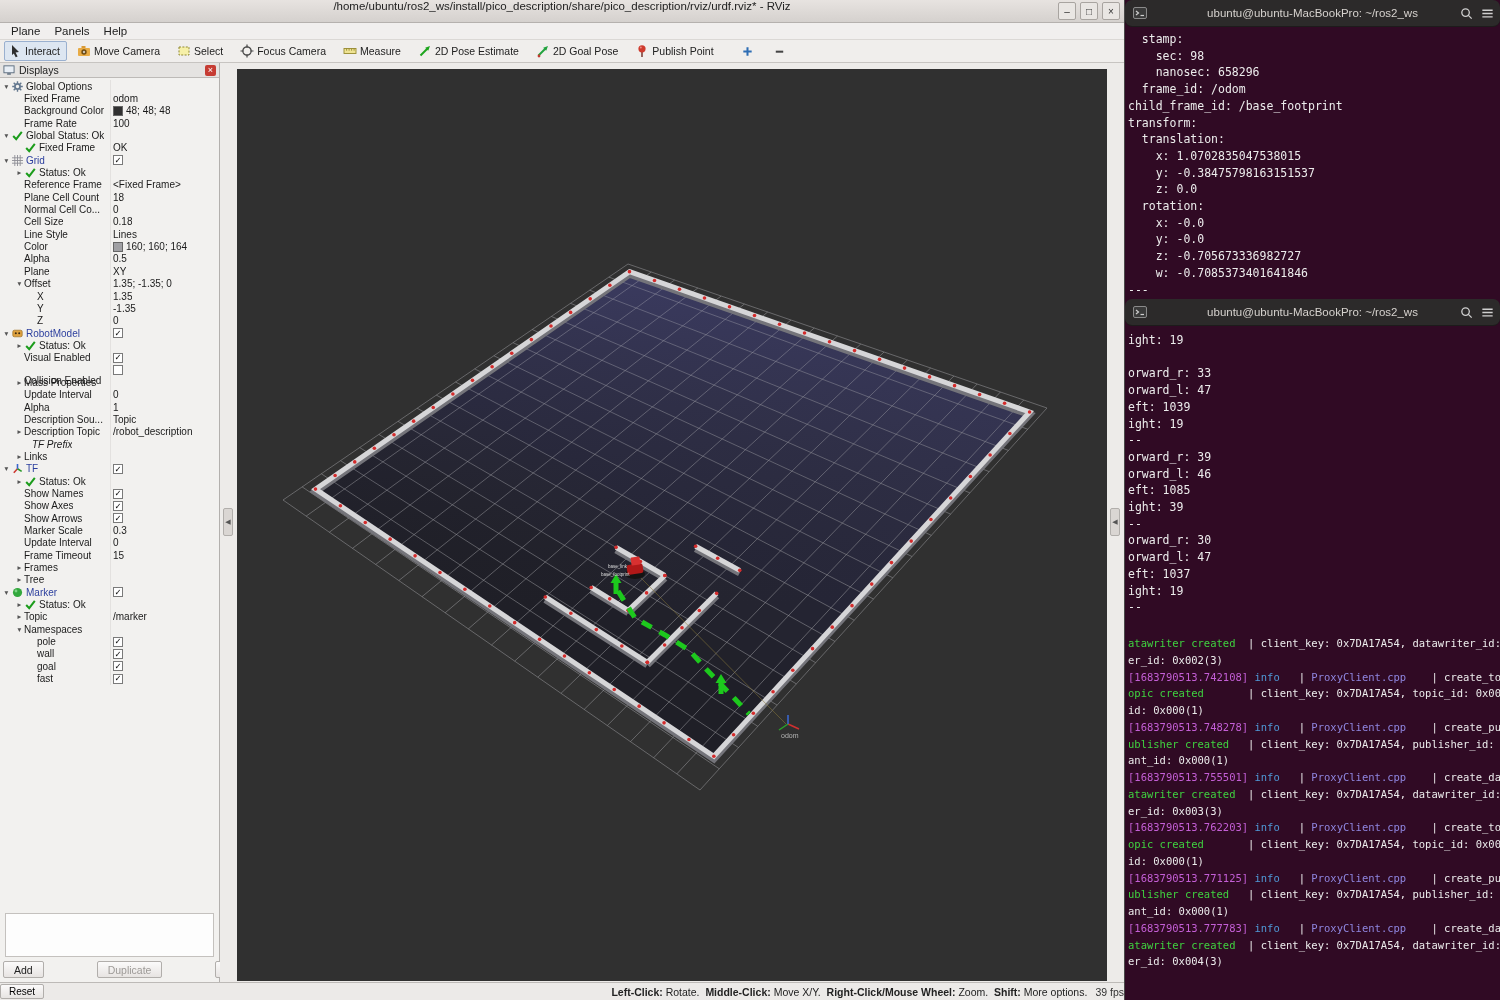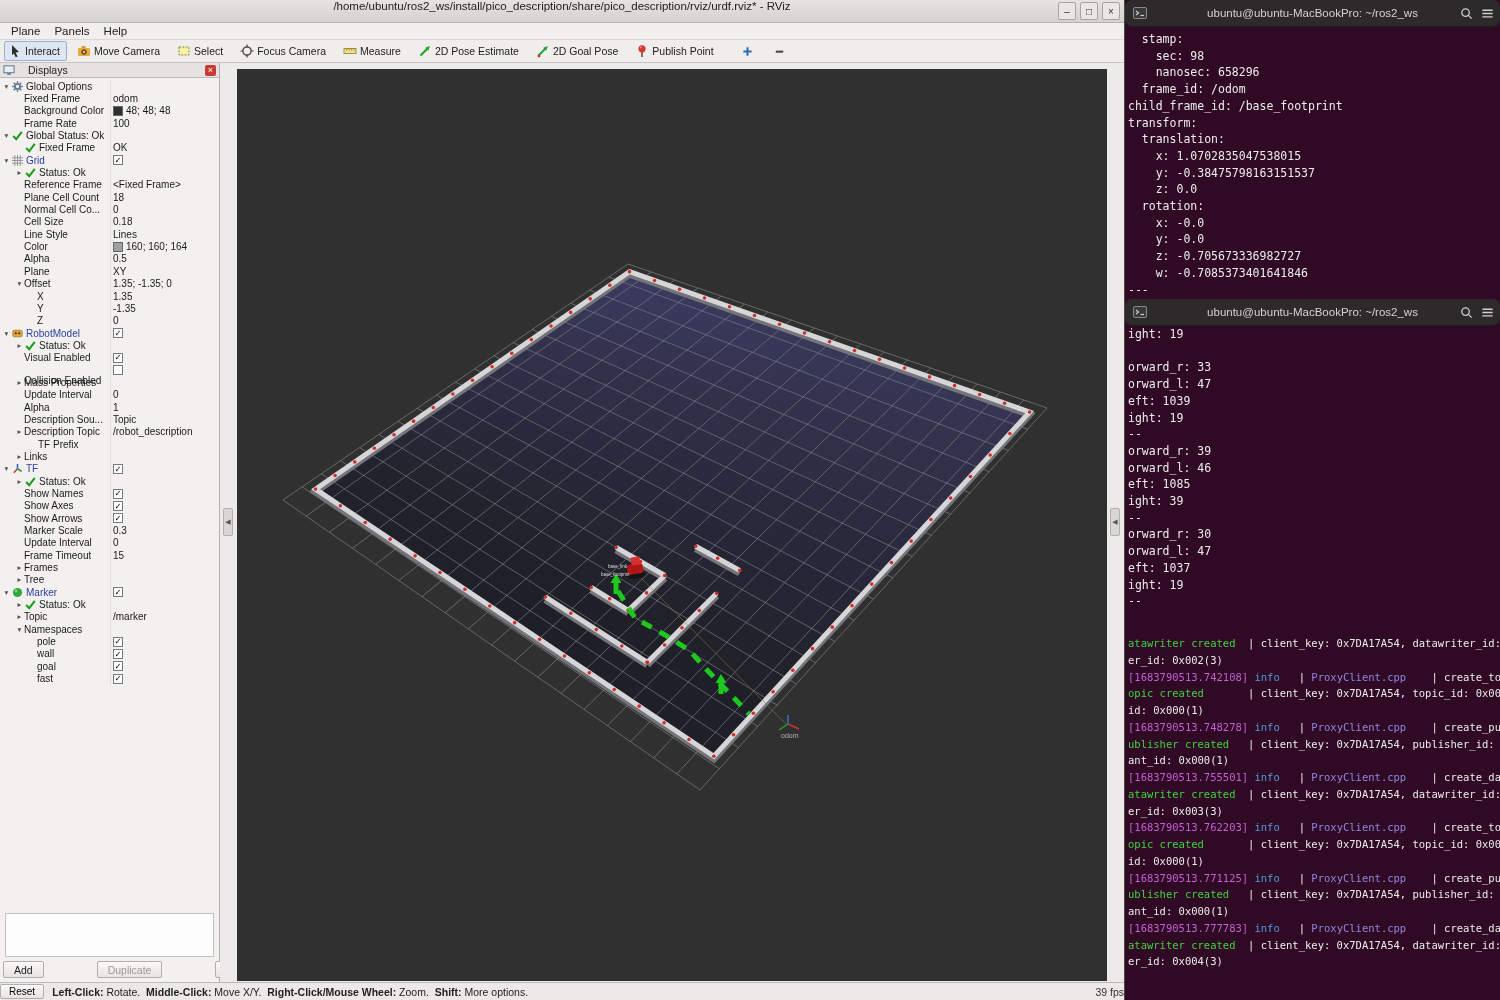--- a/index.html
+++ b/index.html
@@ -20,21 +20,21 @@
 .tool-icon{width:14px;height:14px;display:inline-flex;}
 .tool-icon svg{width:14px;height:14px;}
 .tool-extra{display:flex;align-items:center;gap:10px;margin-left:16px;}
 .xbtn{width:22px;height:19px;display:flex;align-items:center;justify-content:center;border:1px solid transparent;border-radius:2px;}
 .xbtn svg{width:13px;height:13px;}
 
 .main{flex:1;display:flex;overflow:hidden;}
 
 
 .displays{width:220px;flex:0 0 220px;background:#f2f1ef;border-right:1px solid #b3b0ad;display:flex;flex-direction:column;}
-.panel-header{height:15px;flex:0 0 15px;background:#e5e3e1;border-bottom:1px solid #bdbab7;display:flex;align-items:center;gap:13px;padding:0 3px;font-size:10.5px;color:#222;}
+.panel-header{height:15px;flex:0 0 15px;background:#e5e3e1;border-bottom:1px solid #bdbab7;display:flex;align-items:center;gap:4px;padding:0 3px;font-size:10.5px;color:#222;}
 .ph-icon{width:12px;height:12px;display:inline-flex;}
 .ph-icon svg{width:12px;height:12px;}
 .close-box{margin-left:auto;width:11px;height:11px;background:#c63c33;color:#fff;font-size:9px;line-height:9px;display:flex;align-items:center;justify-content:center;border-radius:2px;}
 .tree{flex:1;overflow:hidden;padding-top:2px;}
 .trow{display:flex;height:12.35px;align-items:center;font-size:10px;color:#1a1a1a;}
 .tleft{flex:0 0 110px;width:110px;display:flex;align-items:center;overflow:hidden;white-space:nowrap;}
 .arrow{flex:0 0 9px;width:9px;font-size:7.5px;color:#555;text-align:center;}
 .ticon{flex:0 0 13px;width:13px;height:13px;margin-right:2px;display:inline-flex;}
 .ticon svg{width:13px;height:13px;}
 .tlabel{overflow:hidden;}
@@ -51,36 +51,36 @@
 
 .gutter-left{width:17px;flex:0 0 17px;position:relative;background:#edebe9;}
 .gutter-right{flex:1;position:relative;background:#edebe9;}
 .handle-arrow{position:absolute;top:445px;left:3px;width:10px;height:28px;background:#dad6d3;border:1px solid #b1aeab;color:#555;font-size:7px;display:flex;align-items:center;justify-content:center;border-radius:2px;}
 .viewport{margin-top:6px;width:870px;flex:0 0 870px;height:912px;background:#303030;position:relative;}
 .viewport svg{display:block;}
 
 
 .statusbar{height:18px;flex:0 0 18px;background:#eceae8;border-top:1px solid #bdbab7;display:flex;align-items:center;gap:8px;padding:0 0;font-size:10.5px;color:#222;}
 .reset-btn{font-family:"Liberation Sans",sans-serif;font-size:10px;padding:0 8px;height:15px;background:linear-gradient(#fbfafa,#e7e4e2);border:1px solid #b1aeab;border-radius:2px;}
-.hint{flex:1;overflow:hidden;white-space:nowrap;}
+.hint{flex:1;overflow:hidden;white-space:nowrap;text-align:right;}
 .hint span{white-space:pre;}
 .fps{margin-left:auto;color:#333;}
 
 
 .terms{position:absolute;left:1125px;top:0;width:375px;height:1000px;background:#300a24;}
 .term-titlebar{height:27px;background:#2c2a2a;border-bottom:1px solid #1d1b1b;display:flex;align-items:center;justify-content:center;position:relative;color:#d6d2ce;font-size:11.5px;border-radius:7px;}
 .tt-left{position:absolute;left:7px;top:5px;width:16px;height:16px;}
 .tt-left svg{width:16px;height:16px;}
 .tt-search{position:absolute;right:26px;top:6px;width:15px;height:15px;}
 .tt-search svg{width:15px;height:15px;}
 .tt-menu{position:absolute;right:5px;top:6px;width:15px;height:15px;}
 .tt-menu svg{width:15px;height:15px;}
 .term-body{background:#300a24;color:#ececec;font-family:"DejaVu Sans Mono",monospace;font-size:11.5px;line-height:16.7px;white-space:pre;overflow:hidden;padding:4px 0 0 3px;}
 .t1{height:272px;}
-.t2{height:303px;padding-top:0;}
+.t2{height:303px;padding-top:6px;}
 .t3{height:348px;padding-top:6px;font-size:10.5px;line-height:16.75px;}
 .c-g{color:#3fd23f;}
 .c-ts{color:#c45fd6;}
 .c-info{color:#4f9ad8;}
 .c-mod{color:#8f86e0;}
 .c-w{color:#ececec;}
 </style>
 </head>
 <body>
 
@@ -486,21 +486,21 @@
           <div class="trow">
             <div class="tleft" style="padding-left: 15px;">
               <span class="arrow">▸</span>
               <span class="tlabel">Description Topic</span>
             </div>
             <div class="tright">
               <span class="tvalue">/robot_description</span>
             </div>
           </div>
           <div class="trow">
-            <div class="tleft" style="padding-left: 29px;">
+            <div class="tleft" style="padding-left: 23px; font-style: italic;">
               <span class="arrow"></span>
               <span class="tlabel">TF Prefix</span>
             </div>
             <div class="tright"></div>
           </div>
           <div class="trow">
             <div class="tleft" style="padding-left: 15px;">
               <span class="arrow">▸</span>
               <span class="tlabel">Links</span>
             </div>

